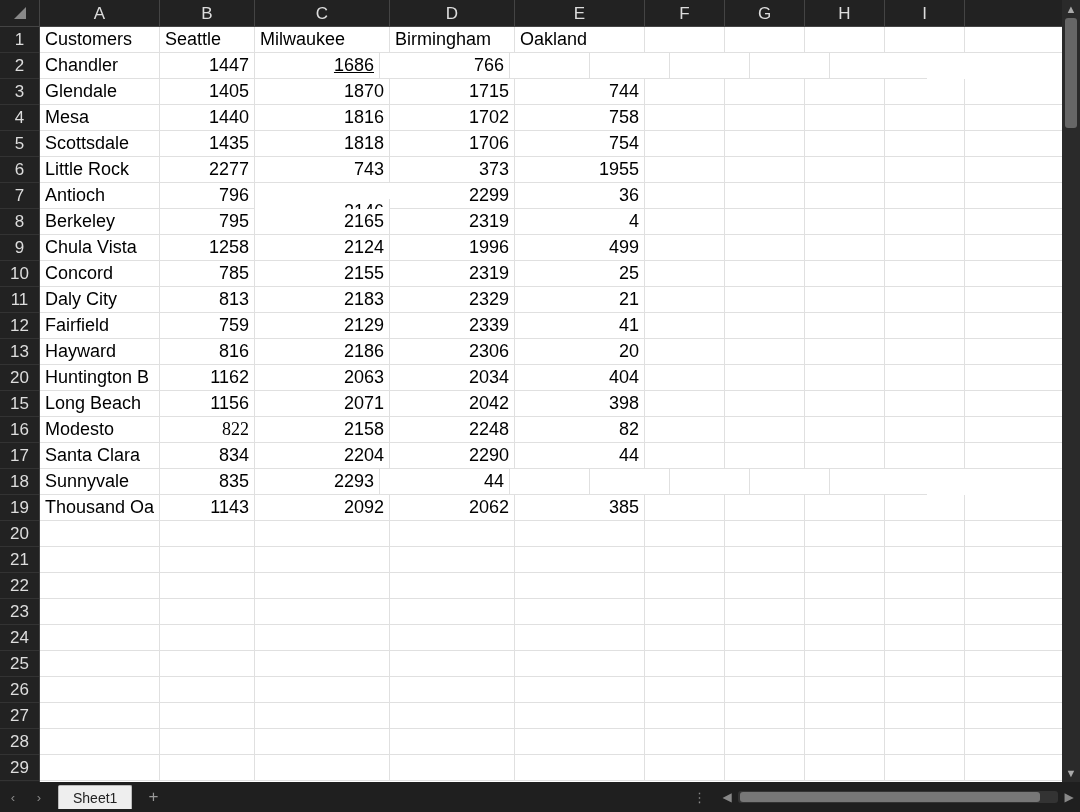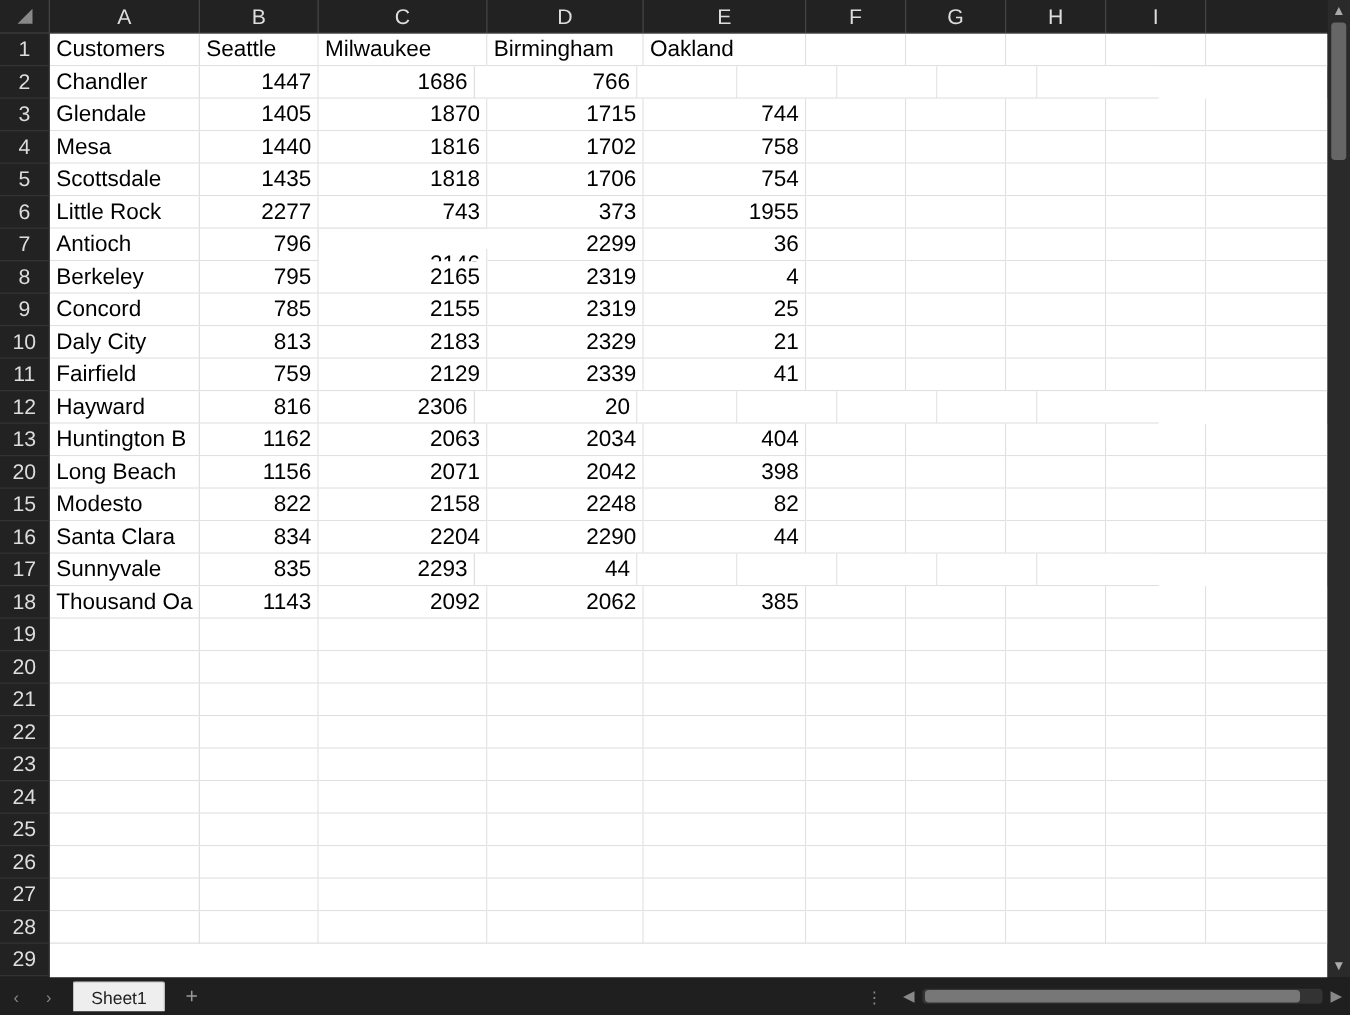--- a/index.html
+++ b/index.html
@@ -205,21 +205,21 @@
         <div class="cell txt" style="width: 130px;">Oakland</div>
         <div class="cell txt" style="width: 80px;"></div>
         <div class="cell txt" style="width: 80px;"></div>
         <div class="cell txt" style="width: 80px;"></div>
         <div class="cell txt" style="width: 80px;"></div>
         <div class="cell txt" style="width: 97px; border-right: none;"></div>
       </div>
       <div class="row">
         <div class="cell txt" style="width: 120px;">Chandler</div>
         <div class="cell num" style="width: 95px;">1447</div>
-        <div class="cell num" style="width: 125px;">1686</div>
+        <div class="cell num" style="width: 125px; text-decoration: underline;">1686</div>
         <div class="cell num" style="width: 130px;">766</div>
         <div class="cell txt" style="width: 80px;"></div>
         <div class="cell txt" style="width: 80px;"></div>
         <div class="cell txt" style="width: 80px;"></div>
         <div class="cell txt" style="width: 80px;"></div>
         <div class="cell txt" style="width: 97px; border-right: none;"></div>
       </div>
       <div class="row">
         <div class="cell txt" style="width: 120px;">Glendale</div>
         <div class="cell num" style="width: 95px;">1405</div>
@@ -286,20 +286,32 @@
         <div class="cell num" style="width: 135px;">2165</div>
         <div class="cell num" style="width: 125px;">2319</div>
         <div class="cell num" style="width: 130px;">4</div>
         <div class="cell txt" style="width: 80px;"></div>
         <div class="cell txt" style="width: 80px;"></div>
         <div class="cell txt" style="width: 80px;"></div>
         <div class="cell txt" style="width: 80px;"></div>
         <div class="cell txt" style="width: 97px; border-right: none;"></div>
       </div>
       <div class="row">
+        <div class="cell txt" style="width: 120px;">Chula Vista</div>
+        <div class="cell num" style="width: 95px;">1258</div>
+        <div class="cell num" style="width: 135px;">2124</div>
+        <div class="cell num" style="width: 125px;">1996</div>
+        <div class="cell num" style="width: 130px;">499</div>
+        <div class="cell txt" style="width: 80px;"></div>
+        <div class="cell txt" style="width: 80px;"></div>
+        <div class="cell txt" style="width: 80px;"></div>
+        <div class="cell txt" style="width: 80px;"></div>
+        <div class="cell txt" style="width: 97px; border-right: none;"></div>
+      </div>
+      <div class="row">
         <div class="cell txt" style="width: 120px;">Concord</div>
         <div class="cell num" style="width: 95px;">785</div>
         <div class="cell num" style="width: 135px;">2155</div>
         <div class="cell num" style="width: 125px;">2319</div>
         <div class="cell num" style="width: 130px;">25</div>
         <div class="cell txt" style="width: 80px;"></div>
         <div class="cell txt" style="width: 80px;"></div>
         <div class="cell txt" style="width: 80px;"></div>
         <div class="cell txt" style="width: 80px;"></div>
         <div class="cell txt" style="width: 97px; border-right: none;"></div>
@@ -324,20 +336,21 @@
         <div class="cell num" style="width: 130px;">41</div>
         <div class="cell txt" style="width: 80px;"></div>
         <div class="cell txt" style="width: 80px;"></div>
         <div class="cell txt" style="width: 80px;"></div>
         <div class="cell txt" style="width: 80px;"></div>
         <div class="cell txt" style="width: 97px; border-right: none;"></div>
       </div>
       <div class="row">
         <div class="cell txt" style="width: 120px;">Hayward</div>
         <div class="cell num" style="width: 95px;">816</div>
+        <div class="cell num" style="width: 135px;">2186</div>
         <div class="cell num" style="width: 125px;">2306</div>
         <div class="cell num" style="width: 130px;">20</div>
         <div class="cell txt" style="width: 80px;"></div>
         <div class="cell txt" style="width: 80px;"></div>
         <div class="cell txt" style="width: 80px;"></div>
         <div class="cell txt" style="width: 80px;"></div>
         <div class="cell txt" style="width: 97px; border-right: none;"></div>
       </div>
       <div class="row">
         <div class="cell txt" style="width: 120px;">Huntington B</div>
@@ -358,21 +371,21 @@
         <div class="cell num" style="width: 125px;">2042</div>
         <div class="cell num" style="width: 130px;">398</div>
         <div class="cell txt" style="width: 80px;"></div>
         <div class="cell txt" style="width: 80px;"></div>
         <div class="cell txt" style="width: 80px;"></div>
         <div class="cell txt" style="width: 80px;"></div>
         <div class="cell txt" style="width: 97px; border-right: none;"></div>
       </div>
       <div class="row">
         <div class="cell txt" style="width: 120px;">Modesto</div>
-        <div class="cell num" style="width: 95px;">822</div>
+        <div class="cell num" style="width: 95px; font-family: Liberation Serif, serif;">822</div>
         <div class="cell num" style="width: 135px;">2158</div>
         <div class="cell num" style="width: 125px;">2248</div>
         <div class="cell num" style="width: 130px;">82</div>
         <div class="cell txt" style="width: 80px;"></div>
         <div class="cell txt" style="width: 80px;"></div>
         <div class="cell txt" style="width: 80px;"></div>
         <div class="cell txt" style="width: 80px;"></div>
         <div class="cell txt" style="width: 97px; border-right: none;"></div>
       </div>
       <div class="row">

